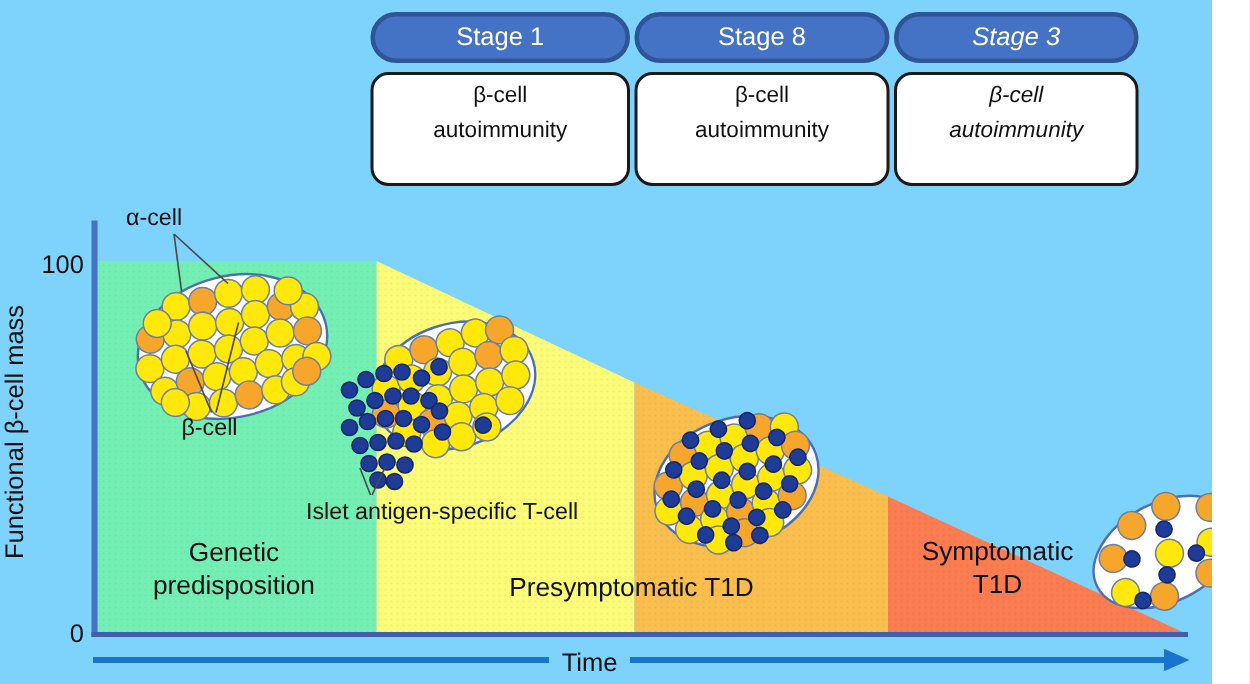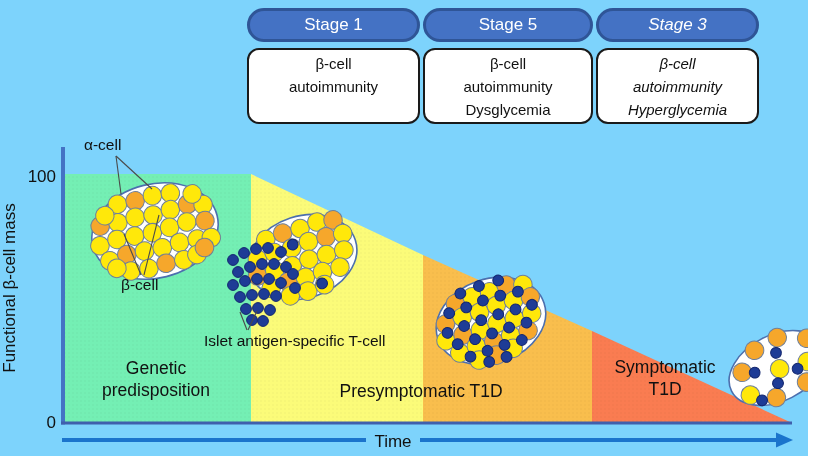--- a/index.html
+++ b/index.html
@@ -21,33 +21,31 @@
 <div id="stage-canvas">
 
   <div class="hdr-col" style="left:247px;width:173px;">
     <div class="pill">Stage 1</div>
     <div class="card">
       <div>β-cell</div>
       <div>autoimmunity</div>
     </div>
   </div>
   <div class="hdr-col" style="left:423px;width:170px;">
-    <div class="pill">Stage 5</div>
+    <div class="pill">Stage 8</div>
     <div class="card">
       <div>β-cell</div>
       <div>autoimmunity</div>
-      <div>Dysglycemia</div>
     </div>
   </div>
   <div class="hdr-col" style="left:596px;width:163px;font-style:italic;">
     <div class="pill">Stage 3</div>
     <div class="card">
       <div>β-cell</div>
       <div>autoimmunity</div>
-      <div>Hyperglycemia</div>
     </div>
   </div>
 
   <svg width="833" height="456" viewBox="0 0 833 456" style="position:absolute;left:0;top:0;">
     <defs>
       <pattern id="tex" width="4" height="4" patternUnits="userSpaceOnUse">
         <circle cx="1" cy="1" r="0.7" fill="rgba(0,0,0,0.05)"></circle>
       </pattern>
     </defs>
 

